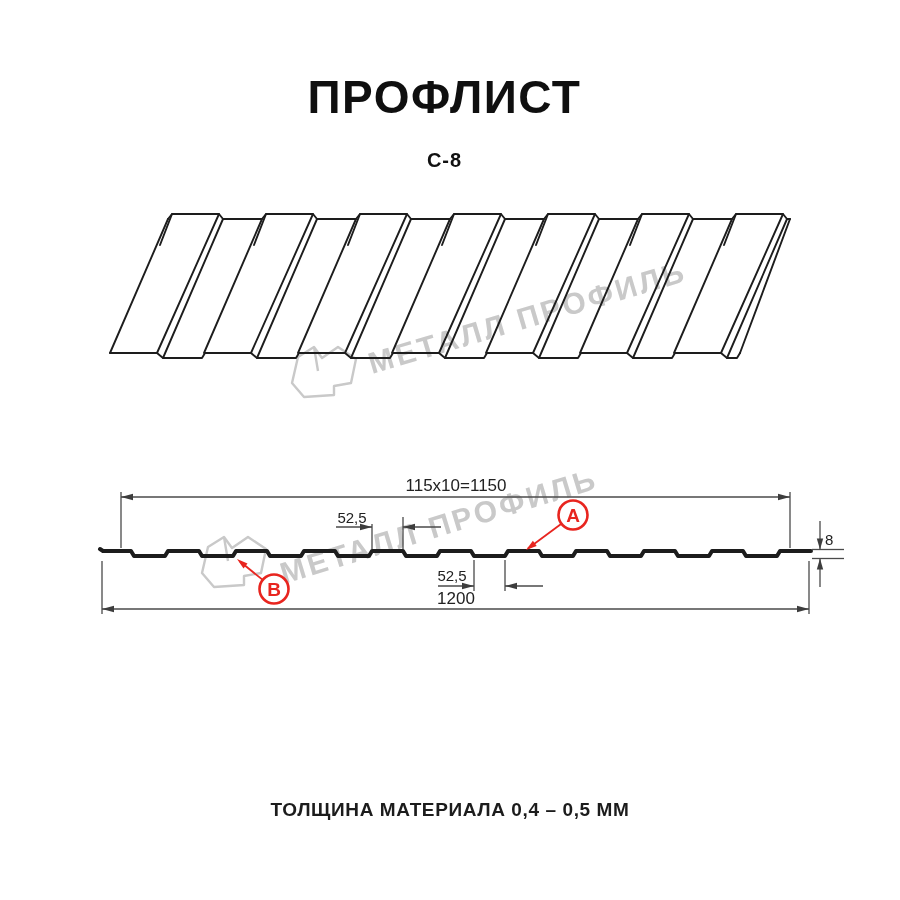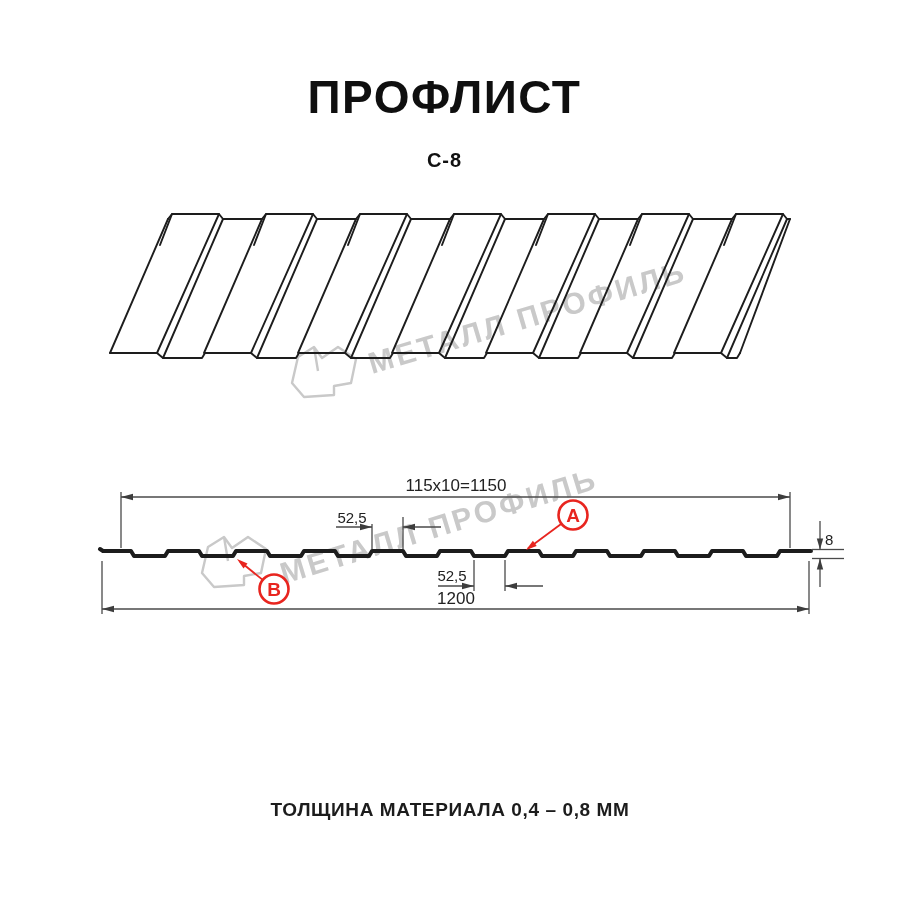--- a/index.html
+++ b/index.html
@@ -136,13 +136,13 @@
 
     <g>
       <line x1="262.7" y1="579.9" x2="240" y2="561.5" stroke="#e8251f" stroke-width="1.8"></line>
       <polygon points="237,559 247.5,563.4 243.5,568.4" fill="#e8251f"></polygon>
       <circle cx="274" cy="589" r="14.5" fill="#ffffff" stroke="#e8251f" stroke-width="2.6"></circle>
       <text class="redtext" x="274" y="595.5" text-anchor="middle">В</text>
     </g>
   </g>
 </svg>
 
-<div class="footer">ТОЛЩИНА МАТЕРИАЛА 0,4 – 0,8 ММ</div>
+<div class="footer">ТОЛЩИНА МАТЕРИАЛА 0,4 – 0,5 ММ</div>
 
 </body></html>

